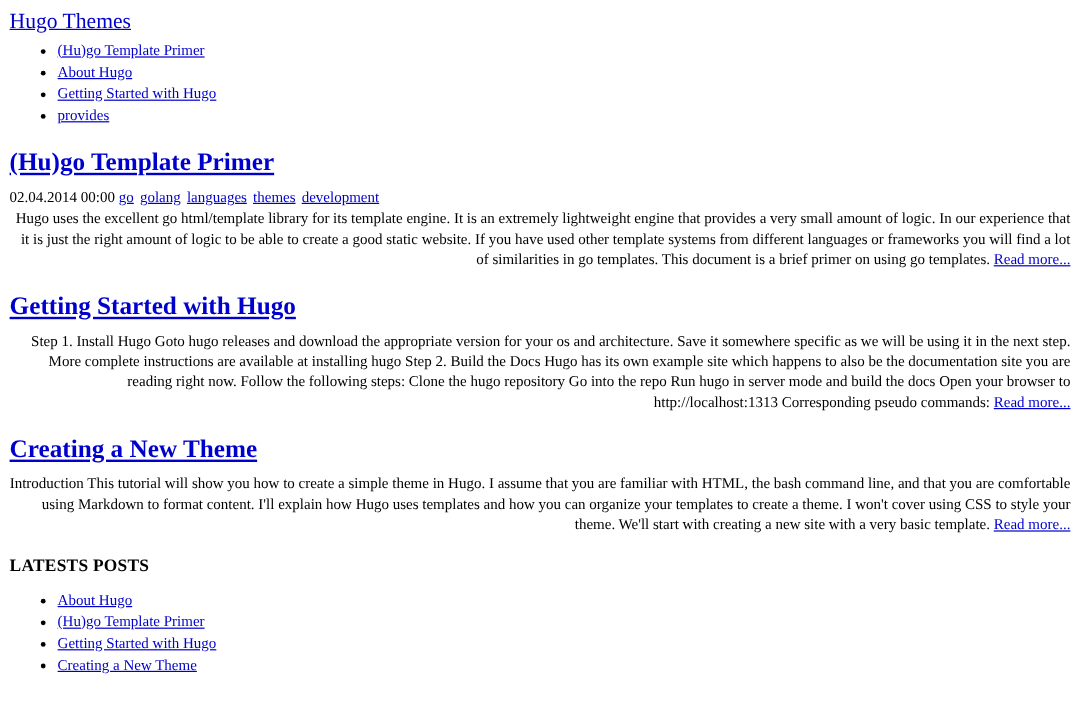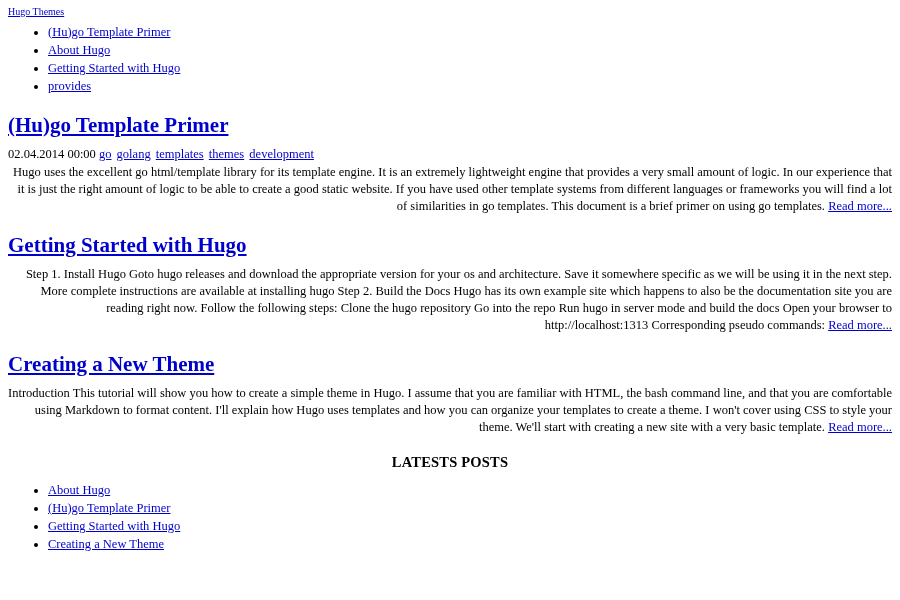--- a/index.html
+++ b/index.html
@@ -17,21 +17,21 @@
   }
   .page {
     padding: 6px 8px 0 8px;
     box-sizing: border-box;
   }
   a {
     color: #0000cc;
     text-decoration: underline;
   }
   .site-title {
-    font-size: 10px;
+    font-size: 18px;
     margin: 0 0 4px 0;
     line-height: 1.25;
   }
   ul.nav, ul.posts-list {
     margin: 2px 0 6px 0;
     padding-left: 40px;
     list-style-type: disc;
   }
   ul.nav li, ul.posts-list li {
     line-height: 1.45;
@@ -64,21 +64,20 @@
   .pager {
     margin: 2px 0 0 0;
     line-height: 1.4;
   }
   h2.latest-heading {
     font-family: "Liberation Serif", serif;
     font-size: 14.5px;
     font-weight: bold;
     margin: 18px 0 10px 0;
     letter-spacing: 0.2px;
-    text-align: center;
   }
   .article { margin-bottom: 2px; }
   .inline-read-more { white-space: nowrap; }
 </style>
 </head>
 <body>
 
 <div class="page">
 
   <p class="site-title">
@@ -94,21 +93,21 @@
 
   <div class="article">
     <h1 class="post-title">
       <a href="#">(Hu)go Template Primer</a>
     </h1>
     <p class="meta">
       <span>02.04.2014 00:00</span>
       <span class="tags">
         <a href="#">go</a>
         <a href="#">golang</a>
-        <a href="#">templates</a>
+        <a href="#">languages</a>
         <a href="#">themes</a>
         <a href="#">development</a>
       </span>
     </p>
     <p class="summary">
       <span>Hugo uses the excellent go html/template library for its template engine. It is an extremely lightweight engine that provides a very small amount of logic. In our experience that it is just the right amount of logic to be able to create a good static website. If you have used other template systems from different languages or frameworks you will find a lot of similarities in go templates. This document is a brief primer on using go templates.</span>
       <a class="inline-read-more" href="#">Read more...</a>
     </p>
   </div>
 

